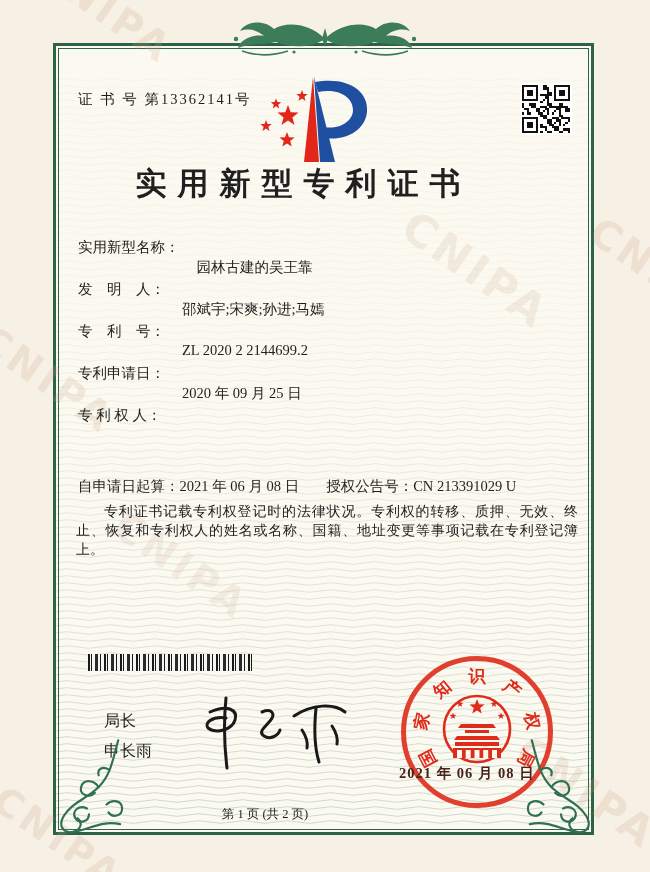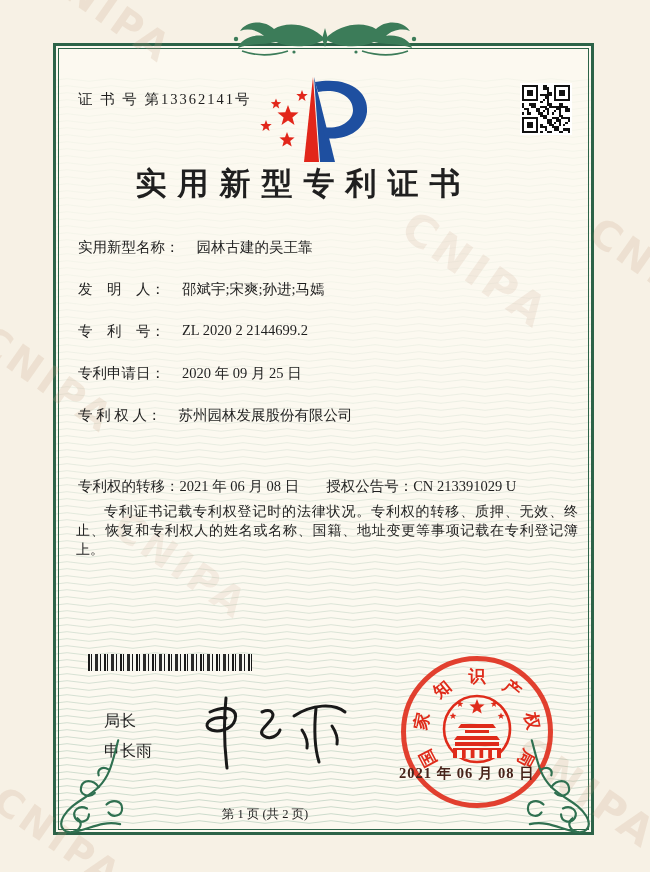--- a/index.html
+++ b/index.html
@@ -28,21 +28,21 @@
   
   .cert-no{position:absolute;left:78px;top:90px;font-size:14.5px;letter-spacing:2px;z-index:3;}
   .qr{position:absolute;left:520px;top:83px;width:48px;height:48px;background:#fff;padding:2px;z-index:3;}
   .qr svg{width:48px;height:48px;display:block;}
   .logo{position:absolute;left:256px;top:74px;width:122px;height:92px;z-index:3;}
   .title{position:absolute;left:0;width:596px;top:163px;text-align:center;font-size:31px;font-weight:bold;
          letter-spacing:11px;text-indent:11px;z-index:3;}
   .fields{position:absolute;left:78px;top:238px;z-index:3;font-size:14.5px;}
   .field-row{display:flex;height:20px;margin-bottom:22px;gap:14px;}
   .field-label,.field-value{white-space:pre;}
-  .field-value{margin-left:3px;}
+  .field-value{margin-left:3px;margin-top:20px;}
   .grant{position:absolute;left:78px;top:477px;font-size:14.5px;z-index:3;display:flex;white-space:pre;}
   .gno{margin-left:27px;}
   .paras{position:absolute;left:76px;top:502px;width:502px;font-size:14px;line-height:19px;
          text-align:justify;z-index:3;}
   .paras p{margin:0;text-indent:2em;}
   .barcode{position:absolute;left:88px;top:654px;width:164px;height:17px;z-index:3;
     background:repeating-linear-gradient(90deg,#191919 0px,#191919 2px,#f6f6f1 2px,#f6f6f1 3px,
     #191919 3px,#191919 4px,#f6f6f1 4px,#f6f6f1 7px,#2a2a2a 7px,#2a2a2a 10px,#f6f6f1 10px,#f6f6f1 12px,
     #191919 12px,#191919 13px,#f6f6f1 13px,#f6f6f1 16px);}
   .signer-title{position:absolute;left:104px;top:711px;font-family:"Liberation Sans","DejaVu Sans",sans-serif;
@@ -374,26 +374,25 @@
     <div class="field-row">
       <span class="field-label">专　利　号：</span>
       <span class="field-value">ZL 2020 2 2144699.2</span>
     </div>
     <div class="field-row">
       <span class="field-label">专利申请日：</span>
       <span class="field-value">2020 年 09 月 25 日</span>
     </div>
     <div class="field-row">
       <span class="field-label">专 利 权 人：</span>
-      <span class="field-value">苏州园林发展股份有限公司</span>
     </div>
   </div>
 
   <div class="grant">
-    <span><span>专利权的转移：</span><span>2021 年 06 月 08 日</span></span>
+    <span><span>自申请日起算：</span><span>2021 年 06 月 08 日</span></span>
     <span class="gno"><span>授权公告号：</span><span>CN 213391029 U</span></span>
   </div>
 
   <div class="paras">
     <p>专利证书记载专利权登记时的法律状况。专利权的转移、质押、无效、终止、恢复和专利权人的姓名或名称、国籍、地址变更等事项记载在专利登记簿上。</p>
   </div>
 
   <div class="barcode"></div>
 
   <div class="signer-title">局长</div>

